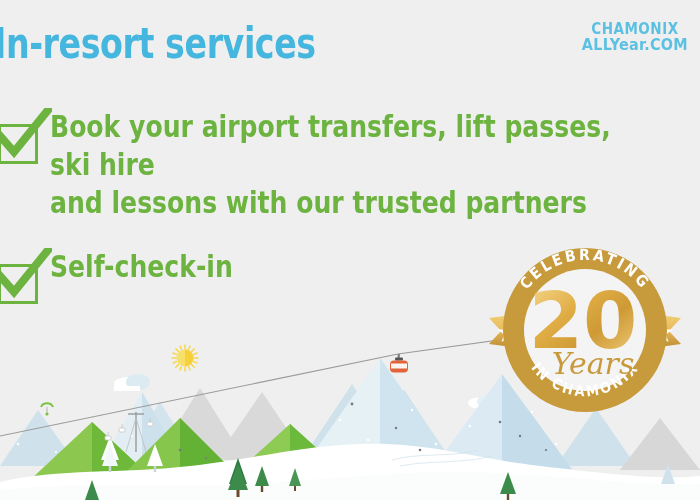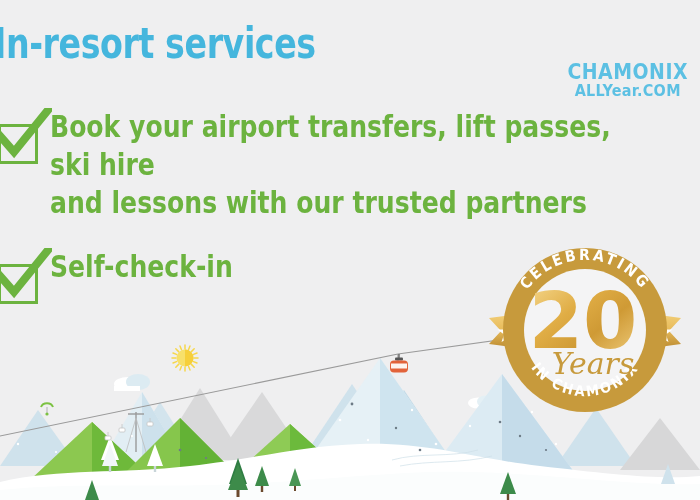--- a/index.html
+++ b/index.html
@@ -22,21 +22,21 @@
     color:#45b6dd;white-space:nowrap;line-height:1;
     transform:scaleX(0.86);transform-origin:left center;
   }
 
   
   .logo{position:absolute;right:12px;top:22px;text-align:center;line-height:1.02;}
   .logo-l1,.logo-l2{
     font-family:"DejaVu Sans Condensed","Liberation Sans Narrow","Liberation Sans",sans-serif;
     font-weight:700;color:#5cc0e3;white-space:nowrap;
   }
-  .logo-l1{font-size:21px;letter-spacing:0.5px;margin-top:40px;}
+  .logo-l1{font-size:15px;letter-spacing:0.5px;}
   .logo-l2{font-size:16px;letter-spacing:0.3px;}
 
   
   .bullet{position:absolute;display:flex;align-items:flex-start;}
   .bullet-1{left:-8px;top:108px;}
   .bullet-2{left:-8px;top:248px;}
   .check-wrap{position:relative;width:54px;height:54px;flex:0 0 54px;margin-top:6px;}
   .check-box{position:absolute;left:6px;top:10px;width:40px;height:40px;border:3px solid #6cb33f;box-sizing:border-box;}
   .check-mark{position:absolute;left:0;top:-6px;width:60px;height:56px;}
   .bullet-text{

